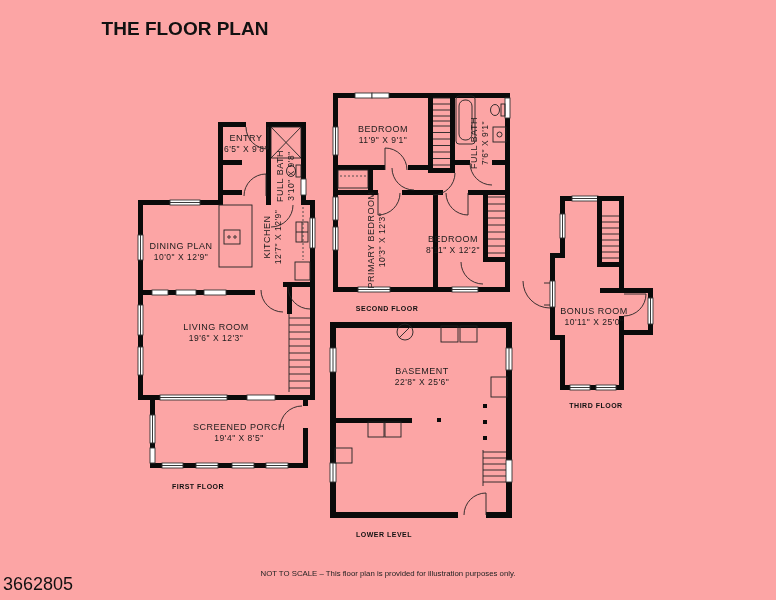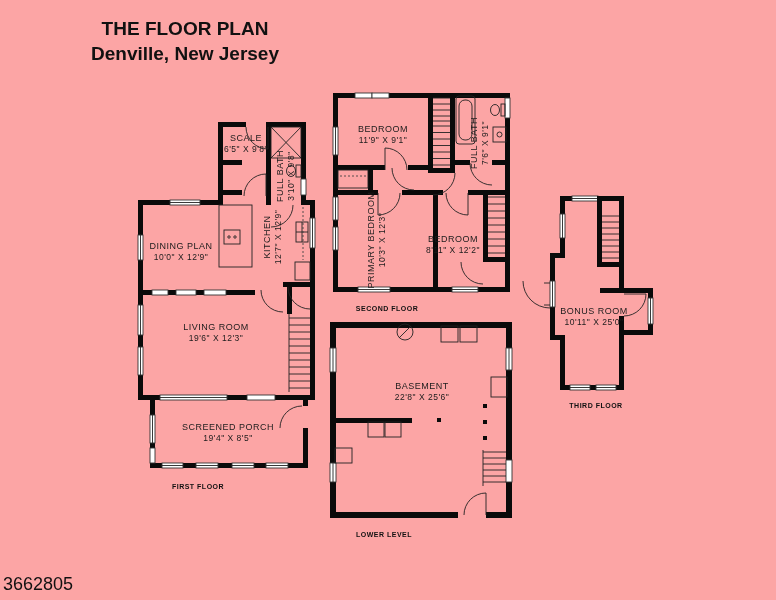--- a/index.html
+++ b/index.html
@@ -23,21 +23,20 @@
               font-size:7.8px;line-height:10px;color:#222;}
   .listing-id{position:absolute;left:3px;top:574px;font-size:18px;color:#111;}
 </style>
 </head>
 <body>
 
 <div class="canvas">
 
   <div class="title">
     <div>THE FLOOR PLAN</div>
-    <div>Denville, New Jersey</div>
   </div>
 
   <svg class="plan-svg" width="776" height="600" viewBox="0 0 776 600">
 
     <g>
 
       <rect class="w" x="218" y="122" width="28" height="5"></rect>
       <rect class="w" x="268" y="122" width="38" height="5"></rect>
       <rect class="w" x="218" y="122" width="5" height="83"></rect>
       <rect class="w" x="301" y="122" width="5" height="83"></rect>
@@ -338,70 +337,71 @@
           <line class="t" x1="483" y1="482" x2="506" y2="482"></line>
       </g>
       <g>
         <line class="t" x1="486" y1="493" x2="486" y2="515"></line>
         <path class="t" d="M 464,515 A 22,22 0 0 1 486,493"></path>
       </g>
     </g>
   </svg>
 
   <div class="room-label" style="left:246px;top:143px">
-    <span class="nm">SCALE</span>
+    <span class="nm">ENTRY</span>
     <span class="dm">6'5" X 9'8"</span>
   </div>
   <div class="room-label vertical" style="left:285px;top:176px">
     <span class="nm">FULL BATH</span>
     <span class="dm">3'10" X 9'8"</span>
   </div>
   <div class="room-label" style="left:181px;top:251px">
     <span class="nm">DINING PLAN</span>
     <span class="dm">10'0" X 12'9"</span>
   </div>
   <div class="room-label vertical" style="left:272px;top:237px">
     <span class="nm">KITCHEN</span>
     <span class="dm">12'7" X 12'9"</span>
   </div>
   <div class="room-label" style="left:216px;top:332px">
     <span class="nm">LIVING ROOM</span>
     <span class="dm">19'6" X 12'3"</span>
   </div>
-  <div class="room-label" style="left:228px;top:432px">
+  <div class="room-label" style="left:239px;top:432px">
     <span class="nm">SCREENED PORCH</span>
     <span class="dm">19'4" X 8'5"</span>
   </div>
   <div class="room-label" style="left:383px;top:134px">
     <span class="nm">BEDROOM</span>
     <span class="dm">11'9" X 9'1"</span>
   </div>
   <div class="room-label vertical" style="left:479px;top:143px">
     <span class="nm">FULL BATH</span>
     <span class="dm">7'6" X 9'1"</span>
   </div>
   <div class="room-label vertical" style="left:376px;top:240px">
     <span class="nm">PRIMARY BEDROOM</span>
     <span class="dm">10'3" X 12'3"</span>
   </div>
   <div class="room-label" style="left:453px;top:244px">
     <span class="nm">BEDROOM</span>
     <span class="dm">8'11" X 12'2"</span>
   </div>
-  <div class="room-label" style="left:422px;top:391px">
+  <div class="room-label" style="left:422px;top:376px">
     <span class="nm">BASEMENT</span>
     <span class="dm">22'8" X 25'6"</span>
   </div>
   <div class="room-label" style="left:594px;top:316px">
     <span class="nm">BONUS ROOM</span>
     <span class="dm">10'11" X 25'0"</span>
   </div>
 
   <div class="caption" style="left:198px;top:483px">FIRST FLOOR</div>
   <div class="caption" style="left:387px;top:305px">SECOND FLOOR</div>
   <div class="caption" style="left:384px;top:531px">LOWER LEVEL</div>
   <div class="caption" style="left:596px;top:402px">THIRD FLOOR</div>
 
   <div class="disclaimer">
+    <div>NOT TO SCALE – This floor plan is provided for illustration purposes only.</div>
   </div>
   <div class="listing-id">3662805</div>
 
 </div>
 
 </body></html>

